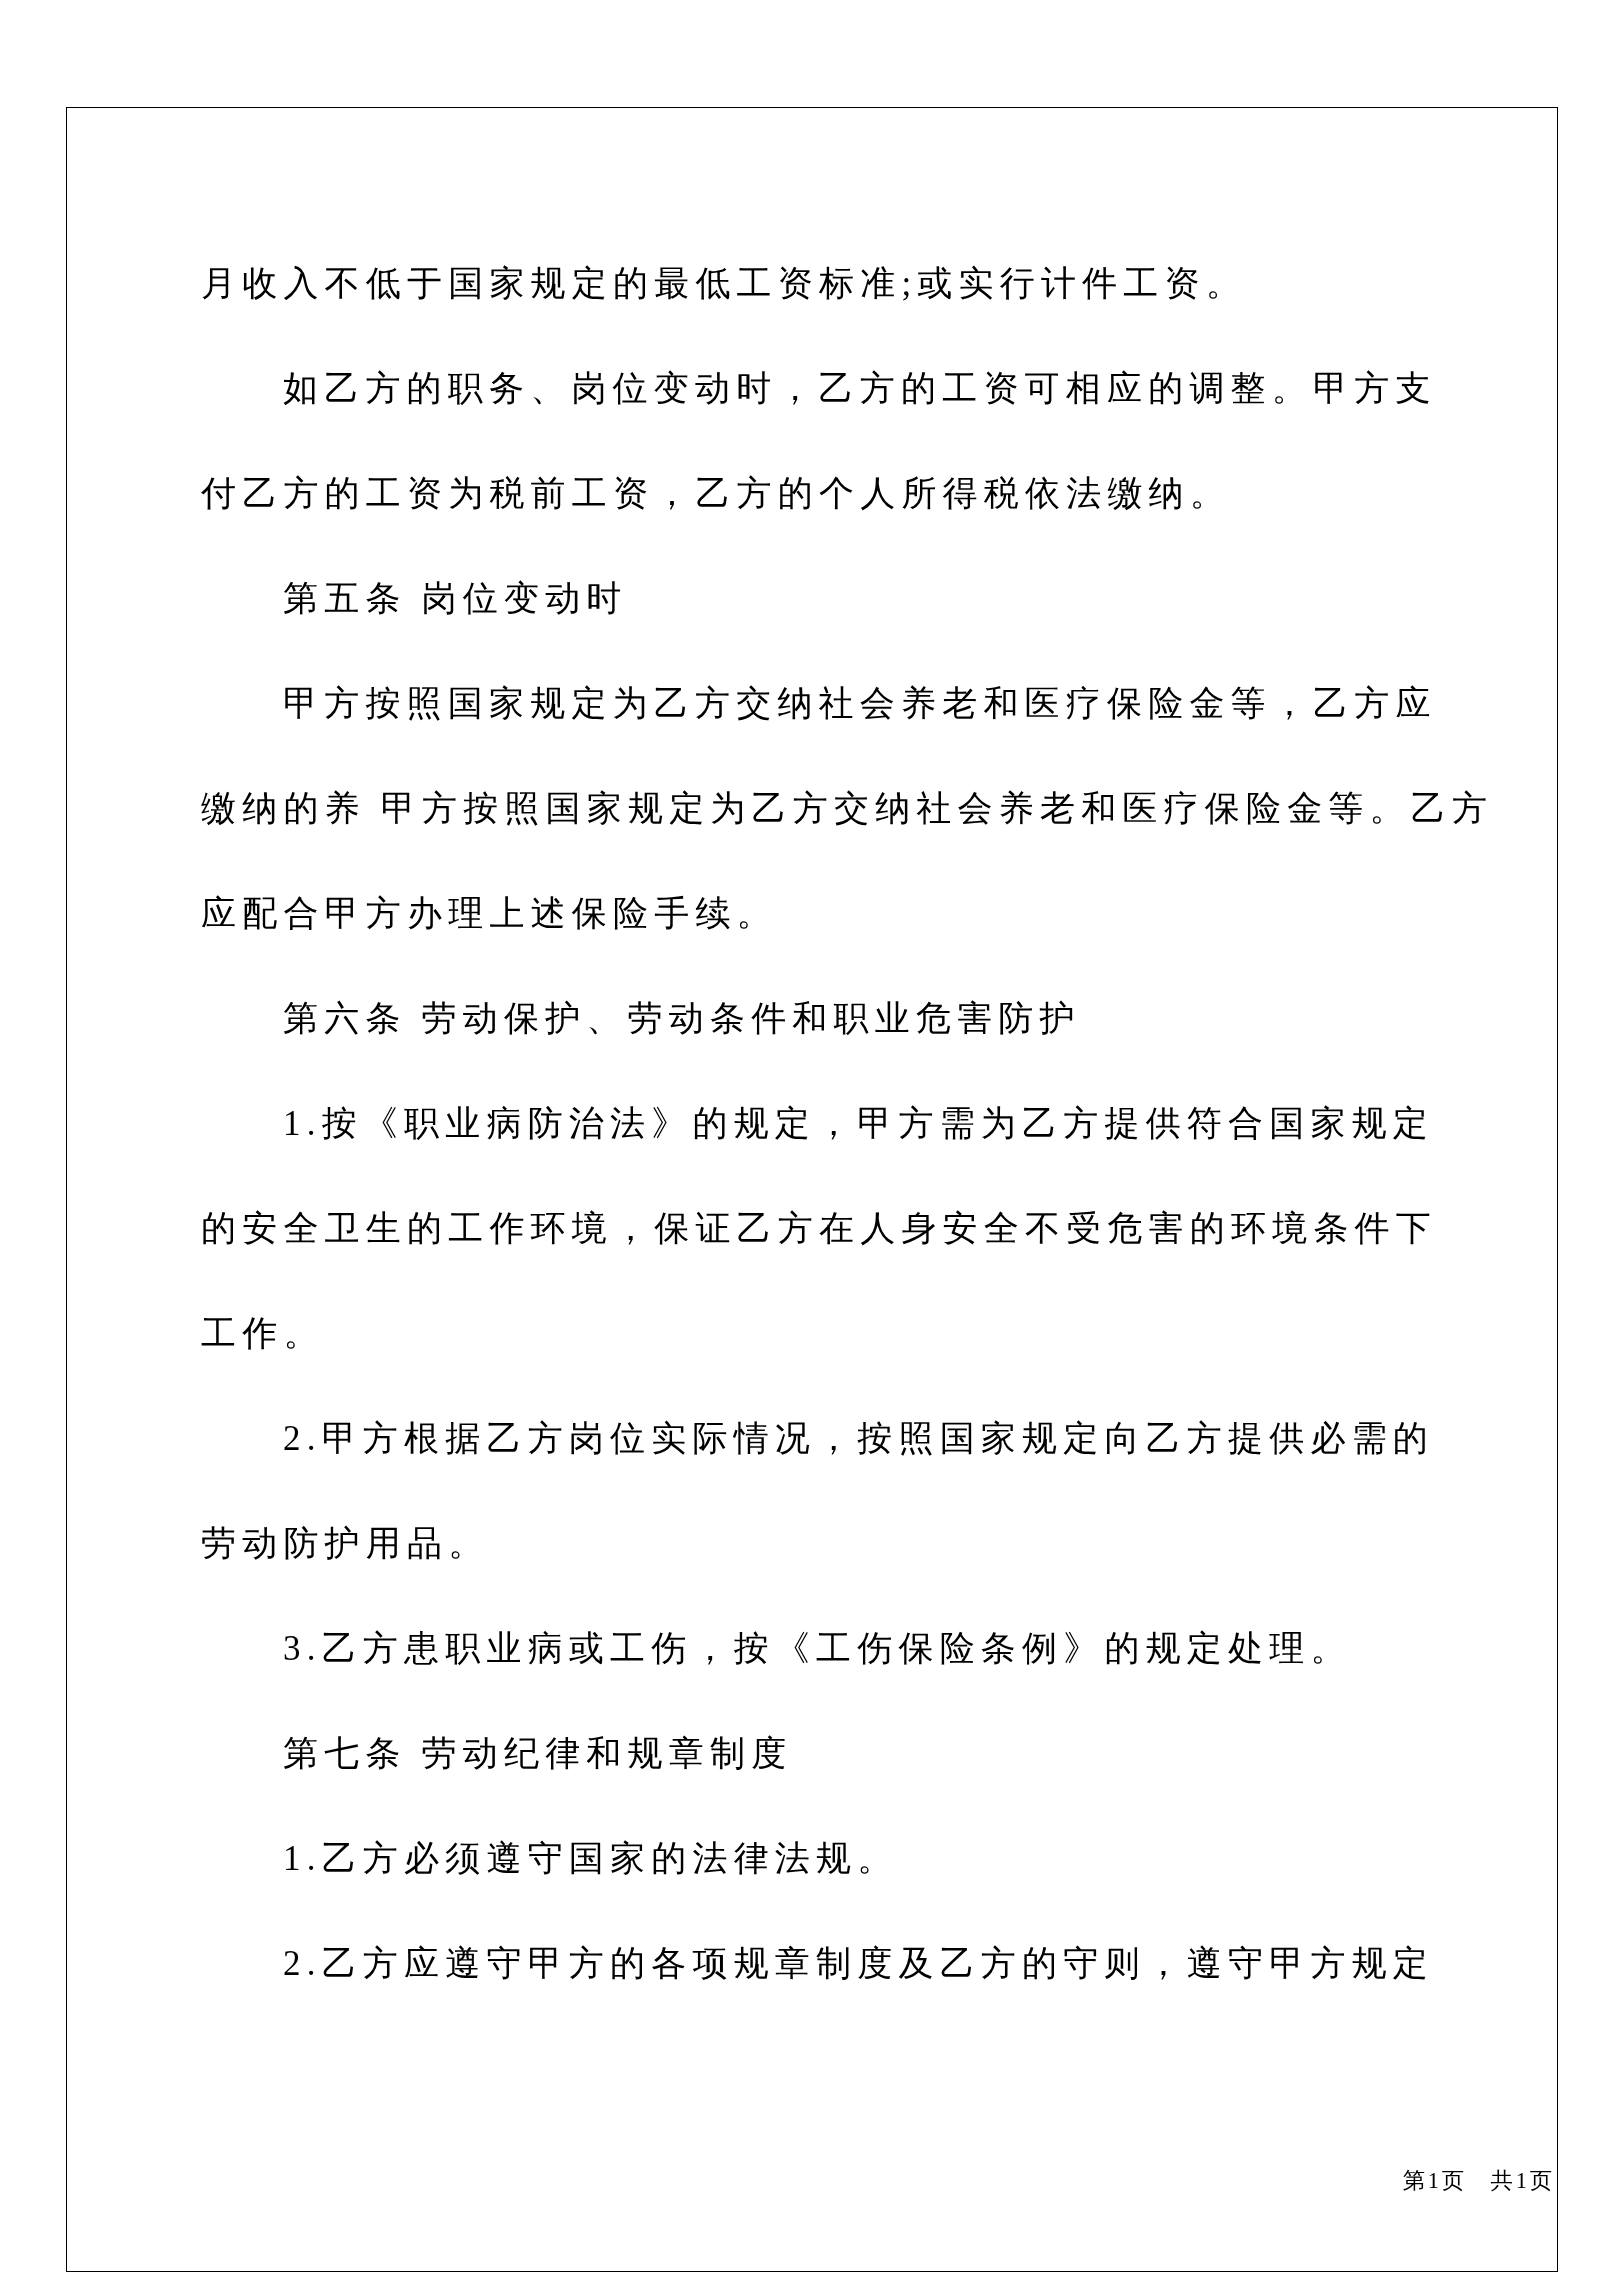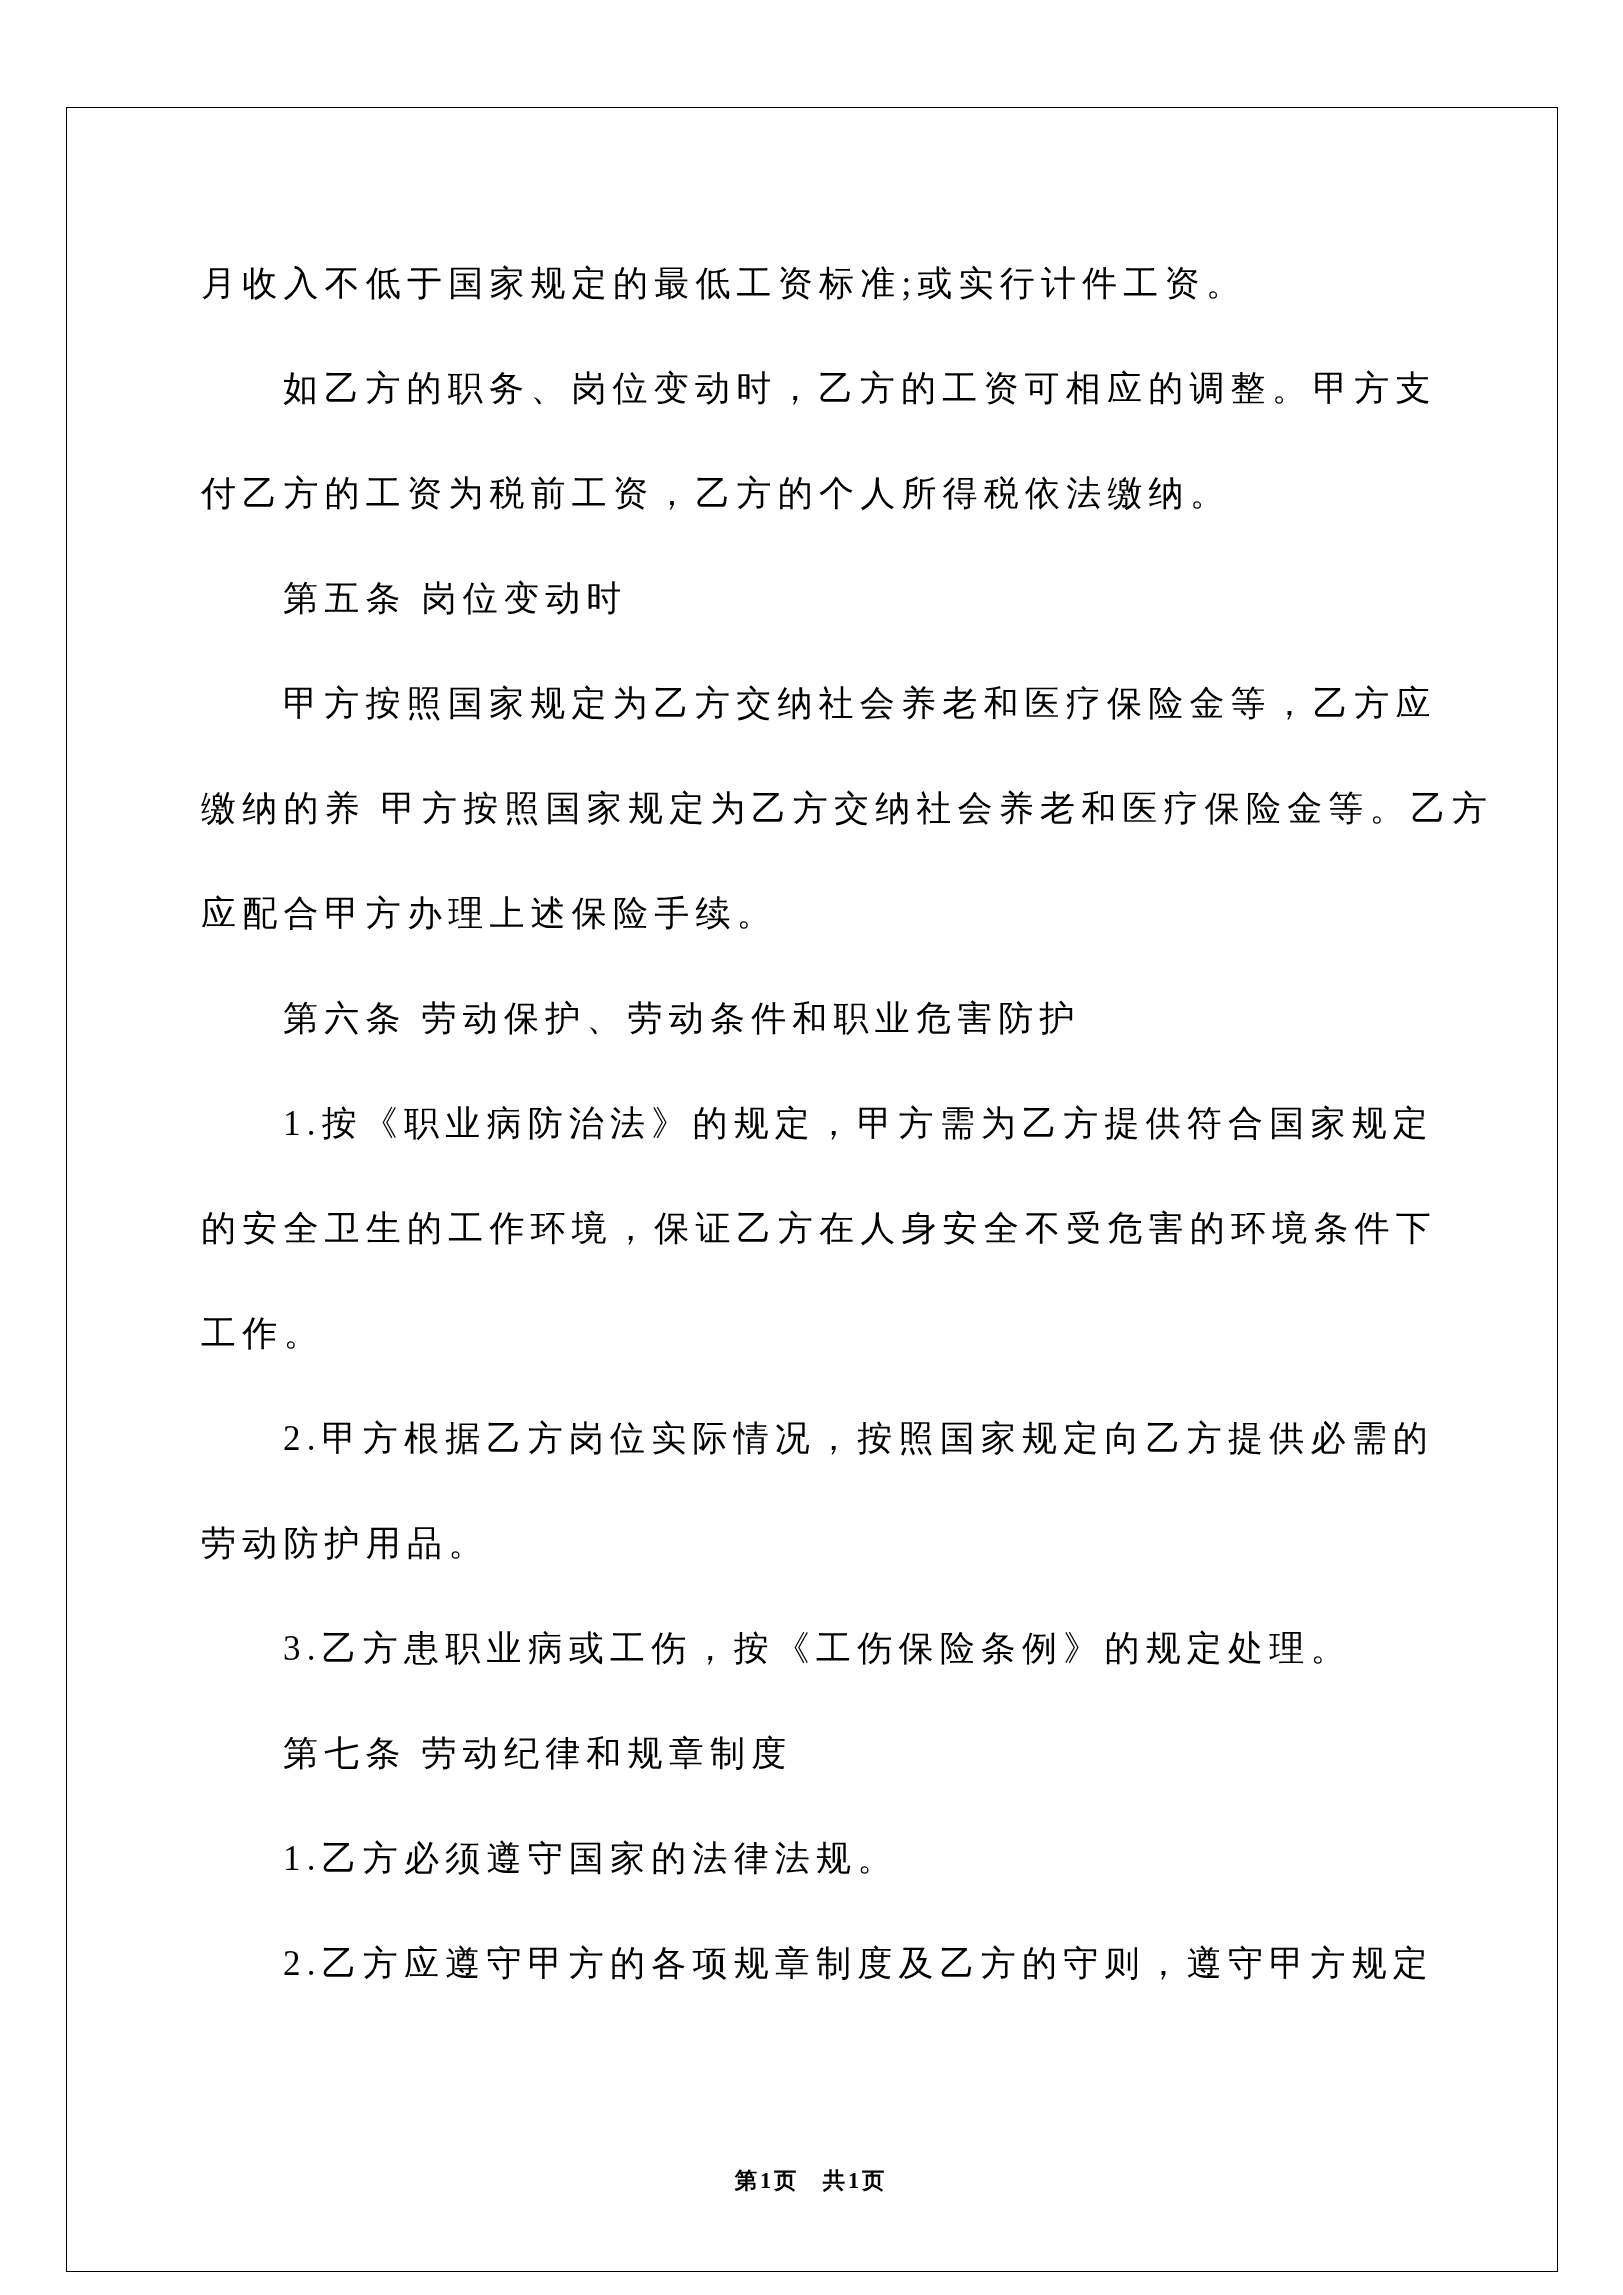--- a/index.html
+++ b/index.html
@@ -41,25 +41,24 @@
     font-weight: normal;
   }
   .document-body p.line.indent {
     text-indent: 82px;
   }
   .page-footer {
     position: absolute;
     left: 0;
     right: 2px;
     top: 2057px;
-    text-align: center;
+    text-align: right;
     font-size: 22.4px;
     letter-spacing: 2.8px;
     white-space: nowrap;
-    font-weight: bold;
   }
   .footer-gap {
     display: inline-block;
     width: 23.6px;
   }
 </style>
 </head>
 <body>
 
 <div class="page-frame">

